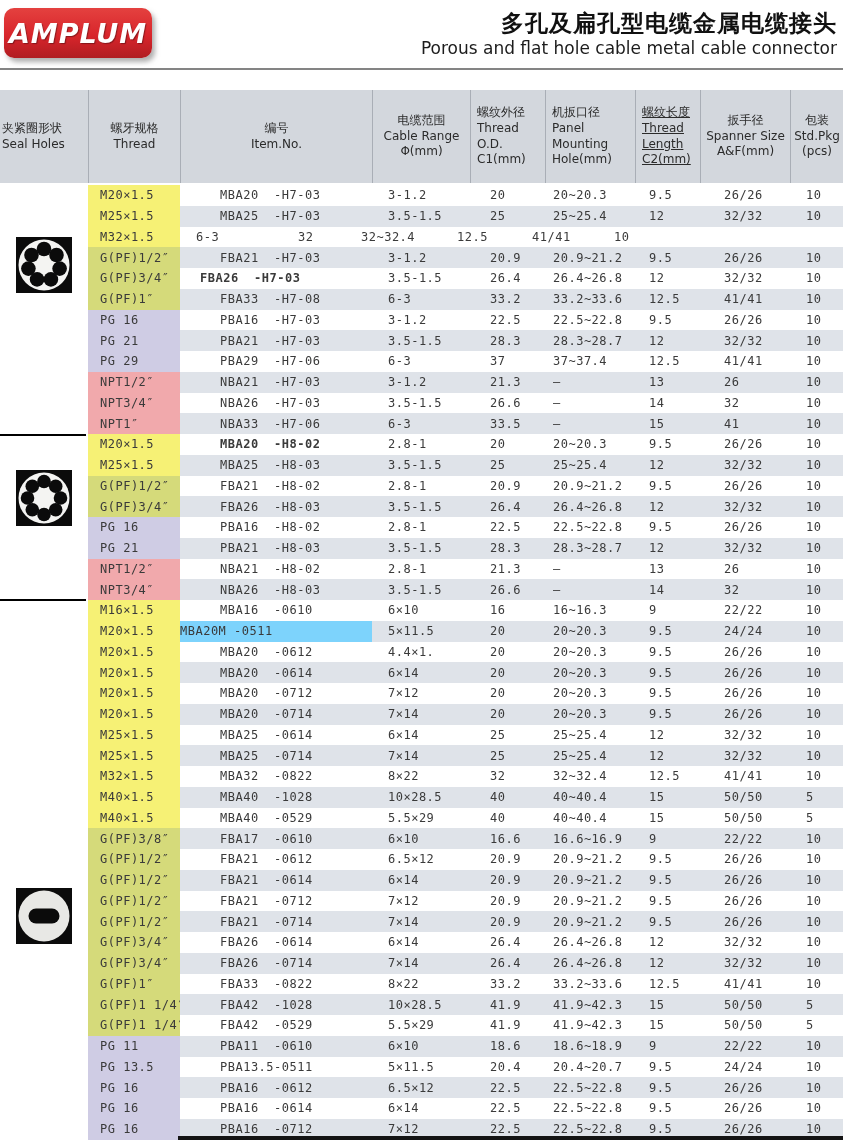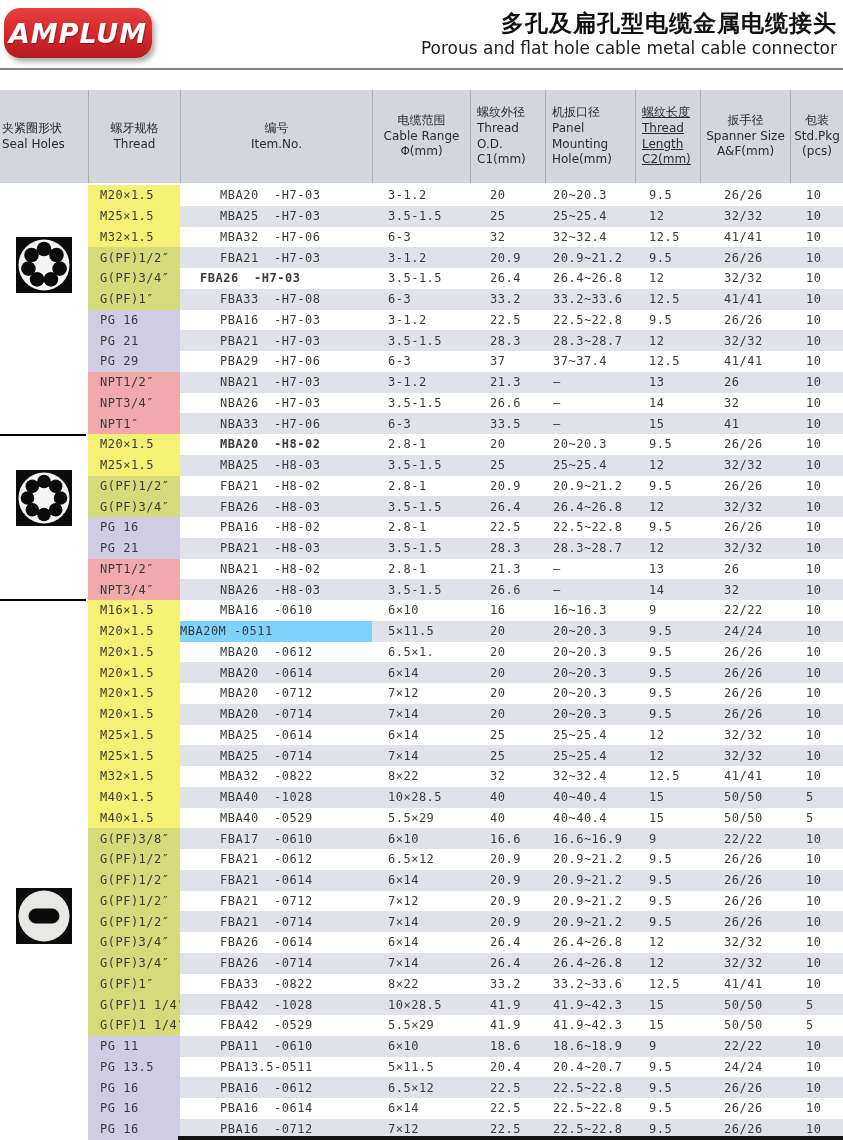--- a/index.html
+++ b/index.html
@@ -1,20 +1,20 @@
 <!DOCTYPE html>
 <html><head>
 <meta charset="utf-8">
 <style>
   html,body{margin:0;padding:0;background:#fff;}
   .page{position:relative;width:843px;height:1140px;background:#fff;overflow:hidden;
         font-family:"DejaVu Sans",sans-serif;}
 
   
-  .logo{position:absolute;left:4px;top:8px;width:148px;height:50px;border-radius:16px;
+  .logo{position:absolute;left:4px;top:8px;width:148px;height:50px;border-radius:10px;
         background:linear-gradient(180deg,#e4413f 0%,#d8252b 55%,#b01d22 100%);
         box-shadow:3px 4px 5px rgba(110,110,110,.55);
         display:flex;align-items:center;justify-content:center;}
   .logo span{color:#fff;font-weight:bold;font-style:italic;font-size:27px;letter-spacing:1px;
         text-shadow:1px 1px 1px rgba(0,0,0,.35);}
   .titles{position:absolute;right:6px;top:10px;text-align:right;line-height:1.15;}
   .title-zh{font-size:23px;font-weight:bold;color:#111;letter-spacing:1px;}
   .title-en{font-size:17px;color:#1c1c1c;margin-top:3px;}
   .rule{position:absolute;top:68px;left:0;width:843px;height:2px;background:#848484;}
 
@@ -119,21 +119,20 @@
         <div class="cell" style="width: 98px; padding-left: 16px; background: rgb(223, 227, 233);">3.5-1.5</div>
         <div class="cell" style="width: 75px; padding-left: 20px; background: rgb(223, 227, 233);">25</div>
         <div class="cell" style="width: 90px; padding-left: 8px; background: rgb(223, 227, 233);">25~25.4</div>
         <div class="cell" style="width: 65px; padding-left: 14px; background: rgb(223, 227, 233);">12</div>
         <div class="cell" style="width: 90px; padding-left: 24px; background: rgb(223, 227, 233);">32/32</div>
         <div class="cell" style="width: 53px; padding-left: 16px; background: rgb(223, 227, 233);">10</div>
       </div>
       <div class="trow">
         <div class="cell" style="width: 88px;"></div>
         <div class="cell" style="width: 92px; padding-left: 12px; background: rgb(246, 241, 117);">M32×1.5</div>
-        <div class="cell" style="width: 192px; padding-left: 40px;">MBA32  -H7-06</div>
         <div class="cell" style="width: 98px; padding-left: 16px;">6-3</div>
         <div class="cell" style="width: 75px; padding-left: 20px;">32</div>
         <div class="cell" style="width: 90px; padding-left: 8px;">32~32.4</div>
         <div class="cell" style="width: 65px; padding-left: 14px;">12.5</div>
         <div class="cell" style="width: 90px; padding-left: 24px;">41/41</div>
         <div class="cell" style="width: 53px; padding-left: 16px;">10</div>
       </div>
       <div class="trow">
         <div class="cell" style="width: 88px;"></div>
         <div class="cell" style="width: 92px; padding-left: 12px; background: rgb(213, 218, 122);">G(PF)1/2″</div>
@@ -340,21 +339,21 @@
         <div class="cell" style="width: 75px; padding-left: 20px; background: rgb(223, 227, 233);">20</div>
         <div class="cell" style="width: 90px; padding-left: 8px; background: rgb(223, 227, 233);">20~20.3</div>
         <div class="cell" style="width: 65px; padding-left: 14px; background: rgb(223, 227, 233);">9.5</div>
         <div class="cell" style="width: 90px; padding-left: 24px; background: rgb(223, 227, 233);">24/24</div>
         <div class="cell" style="width: 53px; padding-left: 16px; background: rgb(223, 227, 233);">10</div>
       </div>
       <div class="trow">
         <div class="cell" style="width: 88px;"></div>
         <div class="cell" style="width: 92px; padding-left: 12px; background: rgb(246, 241, 117);">M20×1.5</div>
         <div class="cell" style="width: 192px; padding-left: 40px;">MBA20  -0612</div>
-        <div class="cell" style="width: 98px; padding-left: 16px;">6.5×1.</div>
+        <div class="cell" style="width: 98px; padding-left: 16px;">4.4×1.</div>
         <div class="cell" style="width: 75px; padding-left: 20px;">20</div>
         <div class="cell" style="width: 90px; padding-left: 8px;">20~20.3</div>
         <div class="cell" style="width: 65px; padding-left: 14px;">9.5</div>
         <div class="cell" style="width: 90px; padding-left: 24px;">26/26</div>
         <div class="cell" style="width: 53px; padding-left: 16px;">10</div>
       </div>
       <div class="trow">
         <div class="cell" style="width: 88px;"></div>
         <div class="cell" style="width: 92px; padding-left: 12px; background: rgb(246, 241, 117);">M20×1.5</div>
         <div class="cell" style="width: 192px; padding-left: 40px; background: rgb(223, 227, 233);">MBA20  -0614</div>

